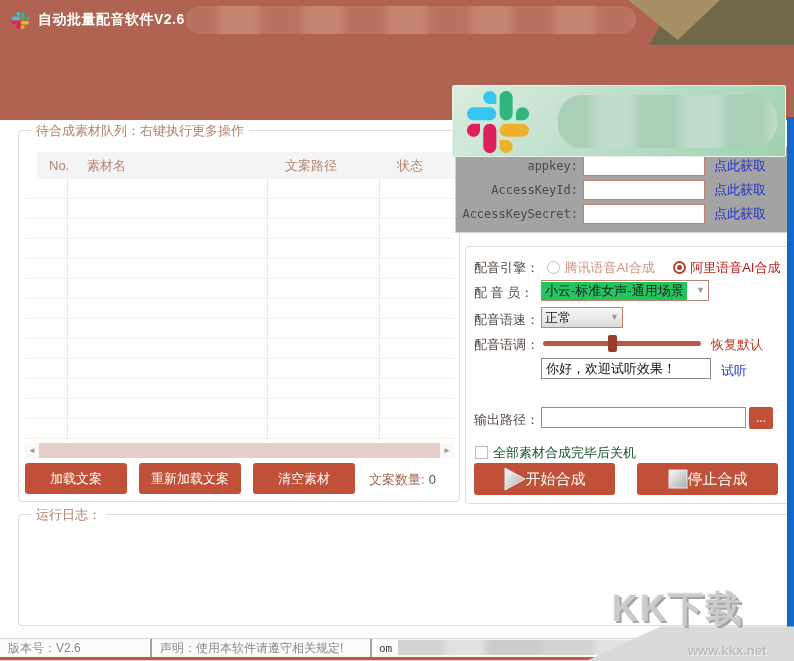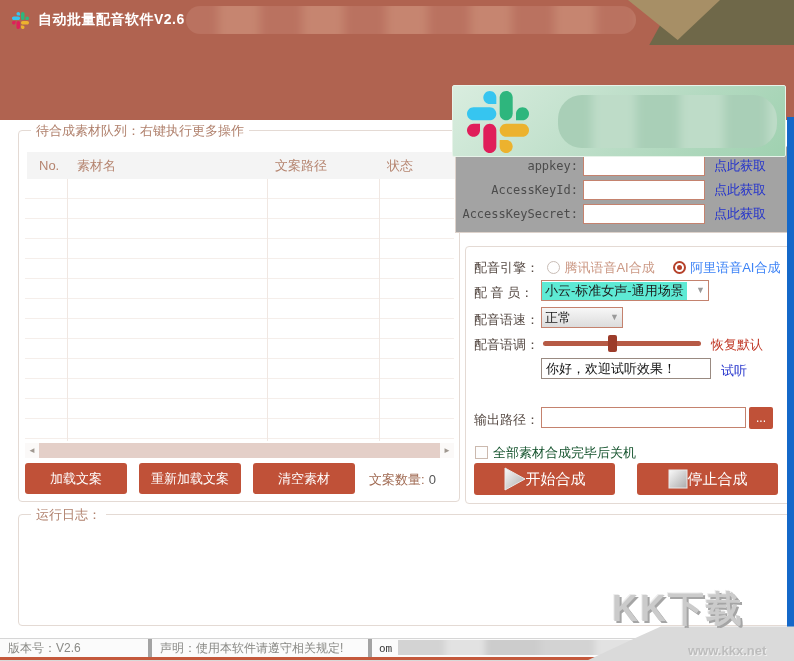--- a/index.html
+++ b/index.html
@@ -21,21 +21,21 @@
 
   .logo-panel { left:452px; top:45px; width:334px; height:72px; background:linear-gradient(135deg,#d9eddf 0%,#b9dcc5 55%,#9fd1b0 100%); border:1px solid #e7f3e9; border-radius:2px; z-index:6; }
   .green-pill { left:105px; top:9px; width:219px; height:53px; border-radius:24px; position:absolute; }
   .green-pill > .fill { background:repeating-linear-gradient(90deg,#a9cfb7 0 44px,#bedcc8 44px 88px),linear-gradient(120deg,#aacfb8,#dfe8df); }
 
   
   .groupbox { border:1px solid #e4dad4; border-radius:4px; background:#fff;margin-left:10px; }
   .legend { position:absolute; top:-9px; left:12px; background:#fff; padding:0 5px; font-size:13px; color:#b0806c; white-space:nowrap; }
 
   .left-box { left:8px; top:130px; width:442px; height:372px; }
-  .table-head { position:absolute; left:8px; top:21px; width:429px; height:27px; background:#f4f4f4; display:flex; align-items:center; font-size:13px; color:#b5846f; }
+  .table-head { position:absolute; left:18px; top:21px; width:429px; height:27px; background:#f4f4f4; display:flex; align-items:center; font-size:13px; color:#b5846f; }
   .th-no { width:42px; padding-left:12px; }
   .th-name { width:200px; padding-left:8px; }
   .th-path { width:112px; padding-left:6px; }
   .th-status { width:70px; padding-left:6px; }
   .table-rows { position:absolute; left:6px; top:48px; width:429px; height:262px;
     background:repeating-linear-gradient(to bottom,#ffffff 0 19px,#f5eeea 19px 20px); }
   .col-sep { position:absolute; top:48px; height:262px; width:1px; background:#f0e7e2; }
   .hscroll { position:absolute; left:6px; top:312px; width:429px; height:15px; display:flex; }
   .hs-btn { width:14px; height:15px; background:#fbf9f8; color:#a09890; font-size:8px; line-height:15px; text-align:center; }
   .hs-track { flex:1; background:#e4cfc8; }
@@ -56,40 +56,40 @@
 
   
   .right-box { left:455px; top:246px; width:330px; height:258px; }
   .s-label { font-size:13px; color:#564a44; white-space:nowrap; }
   .radio { display:inline-block; width:13px; height:13px; border-radius:50%; background:#fff; vertical-align:-2px; }
   .radio.off { border:1px solid #c9bdb6; }
   .radio.on { border:2px solid #b5412a; position:relative; }
   .radio.on::after { content:""; position:absolute; left:2px; top:2px; width:5px; height:5px; border-radius:50%; background:#b5412a; }
   .radio-label { font-size:13px; margin-left:4px; }
   .rl-off { color:#cb9884; }
-  .rl-on { color:#3b82f6; }
+  .rl-on { color:#b91c1c; }
   .selectbox { position:absolute; height:21px; border:1px solid #c4826e; background:#fff; display:flex; align-items:center; }
   .sel-text { font-size:13px; color:#1c1c1c; padding:0 3px; white-space:nowrap; }
-  .sel-hl { background:#5eead4; }
+  .sel-hl { background:#22c55e; }
   .sel-arrow { position:absolute; right:3px; top:4px; font-size:9px; color:#9a9a9a; }
   .speed-sel { background:linear-gradient(to bottom,#f7f7f7,#dcdcdc); }
   .slider-track { position:absolute; height:5px; border-radius:3px; background:#b65a45; }
   .slider-handle { position:absolute; top:-6px; width:9px; height:17px; border-radius:2px; background:#9c3c2a; }
   .red-link { color:#c13a28; font-size:13px; cursor:pointer; }
   .preview-input { position:absolute; height:21px; border:1px solid #998a81; font-size:13px; padding:0 4px; color:#111; background:#fff; }
   .browse-btn { position:absolute; width:24px; height:22px; background:#c05138; color:#fff; border:none; border-radius:2px; font-size:12px; line-height:10px; cursor:pointer; }
   .checkbox { display:inline-block; width:13px; height:13px; border:1px solid #cbb9ae; background:#fdfdfd; vertical-align:-2px; }
   .cb-label { font-size:13px; color:#14532d; margin-left:5px; }
   .big-btn { position:absolute; width:141px; height:32px; font-size:15px; gap:0; }
   .big-btn svg { display:block; }
 
   
   .log-box { left:8px; top:514px; width:777px; height:112px;padding-left:26px; }
   .statusbar { left:0; top:638px; width:794px; height:19px; background:#fbfbfb; border-top:1px solid #d6d6d6; z-index:2; }
-  .st-cell { position:absolute; top:0; height:19px; display:flex; align-items:center; font-size:12px; color:#8a8a86; border-right:4px solid #a3a3a3; }
+  .st-cell { position:absolute; top:0; height:19px; display:flex; align-items:center; font-size:12px; color:#8a8a86; border-right:2px solid #a3a3a3; }
   .st-partial { font-family:"DejaVu Sans Mono","Liberation Mono",monospace; font-size:11px; color:#3a3a3a; }
   .st-blur { left:398px; top:640px; width:392px; height:15px; overflow:hidden; z-index:3; }
   .st-blur > .fill { position:absolute; left:-8px; top:-8px; right:-8px; bottom:-8px; filter:blur(3px);
     background:repeating-linear-gradient(90deg,#d3d3d3 0 55px,#e2e2e2 55px 95px,#cccccc 95px 150px); }
   .bottom-line { left:0; top:657px; width:788px; height:3px; background:#c4593c; z-index:6; }
   .bottom-pad { left:0; top:660px; width:794px; height:1px; background:#d9d9d9; }
   .desktop-strip { left:787px; top:117px; width:7px; height:544px; background:#1468c9; z-index:40; }
 
   
   .wm-olive { left:640px; top:0; width:154px; height:45px; background:#6f6849; clip-path:polygon(22% 0,100% 0,100% 100%,6% 100%); z-index:50; }

